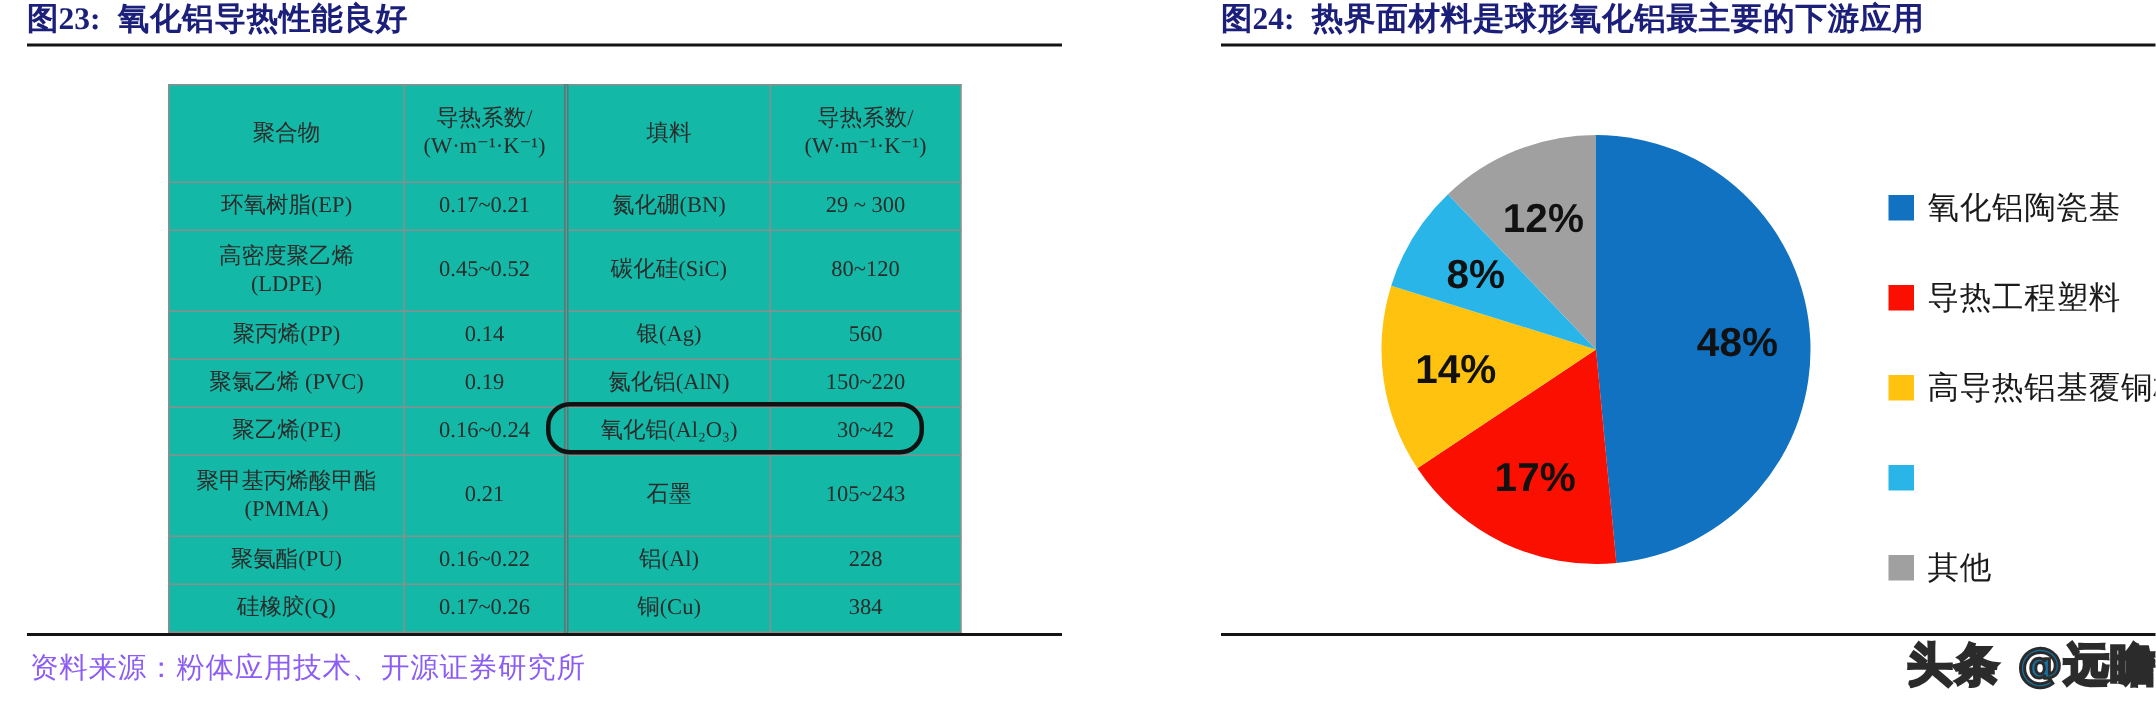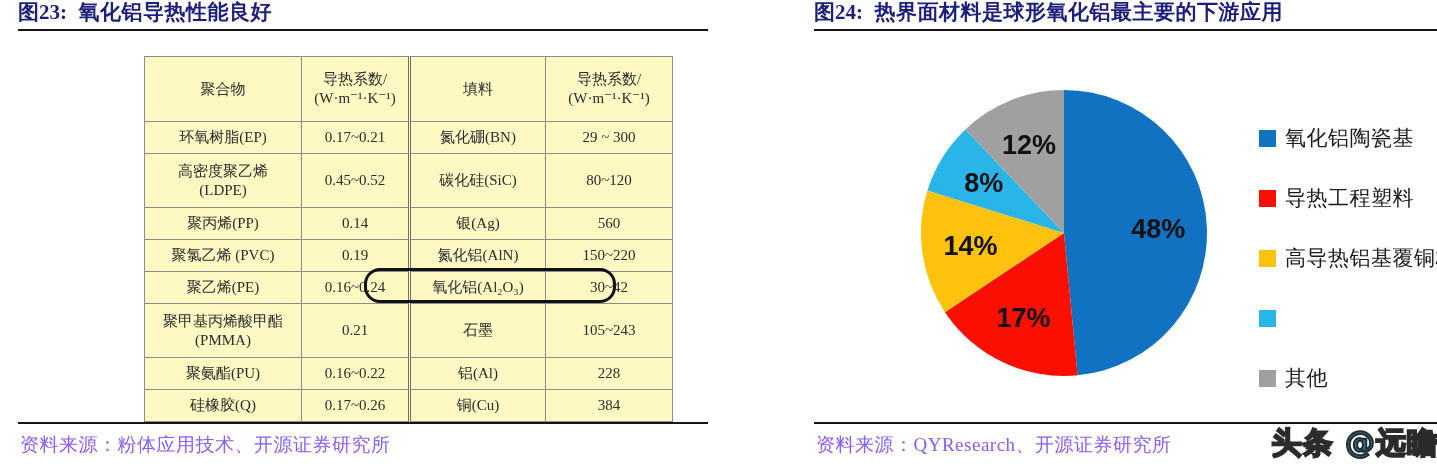--- a/index.html
+++ b/index.html
@@ -68,22 +68,21 @@
   .tbl-wrap {
     position: absolute;
     left: 94px;
     top: 56px;
     width: 506px;
   }
   table.datatbl {
     border-collapse: collapse;
     width: 506px;
     table-layout: fixed;
-    background: #fef9c3;
-    margin-left: 32px;
+    background: #14b8a6;
   }
   table.datatbl td {
     border: 1px solid #8d8d8d;
     text-align: center;
     vertical-align: middle;
     color: #2b2b2b;
     font-family: "Liberation Serif", "DejaVu Serif", serif;
     font-size: 15px;
     line-height: 1.25;
     padding: 3px 2px;
@@ -309,17 +308,16 @@
           <span class="swatch" style="background:#29B5E8;"></span>
         </div>
         <div class="legend-item">
           <span class="swatch" style="background:#A0A0A0;"></span>
           <span class="legend-label">其他</span>
         </div>
       </div>
     </div>
 
     <div class="rule-bottom"></div>
-    <div class="src">资料来源：QYResearch、开源证券研究所</div>
     <div class="watermark">头条 @远瞻智库</div>
   </div>
 
 </div>
 
 </body></html>

